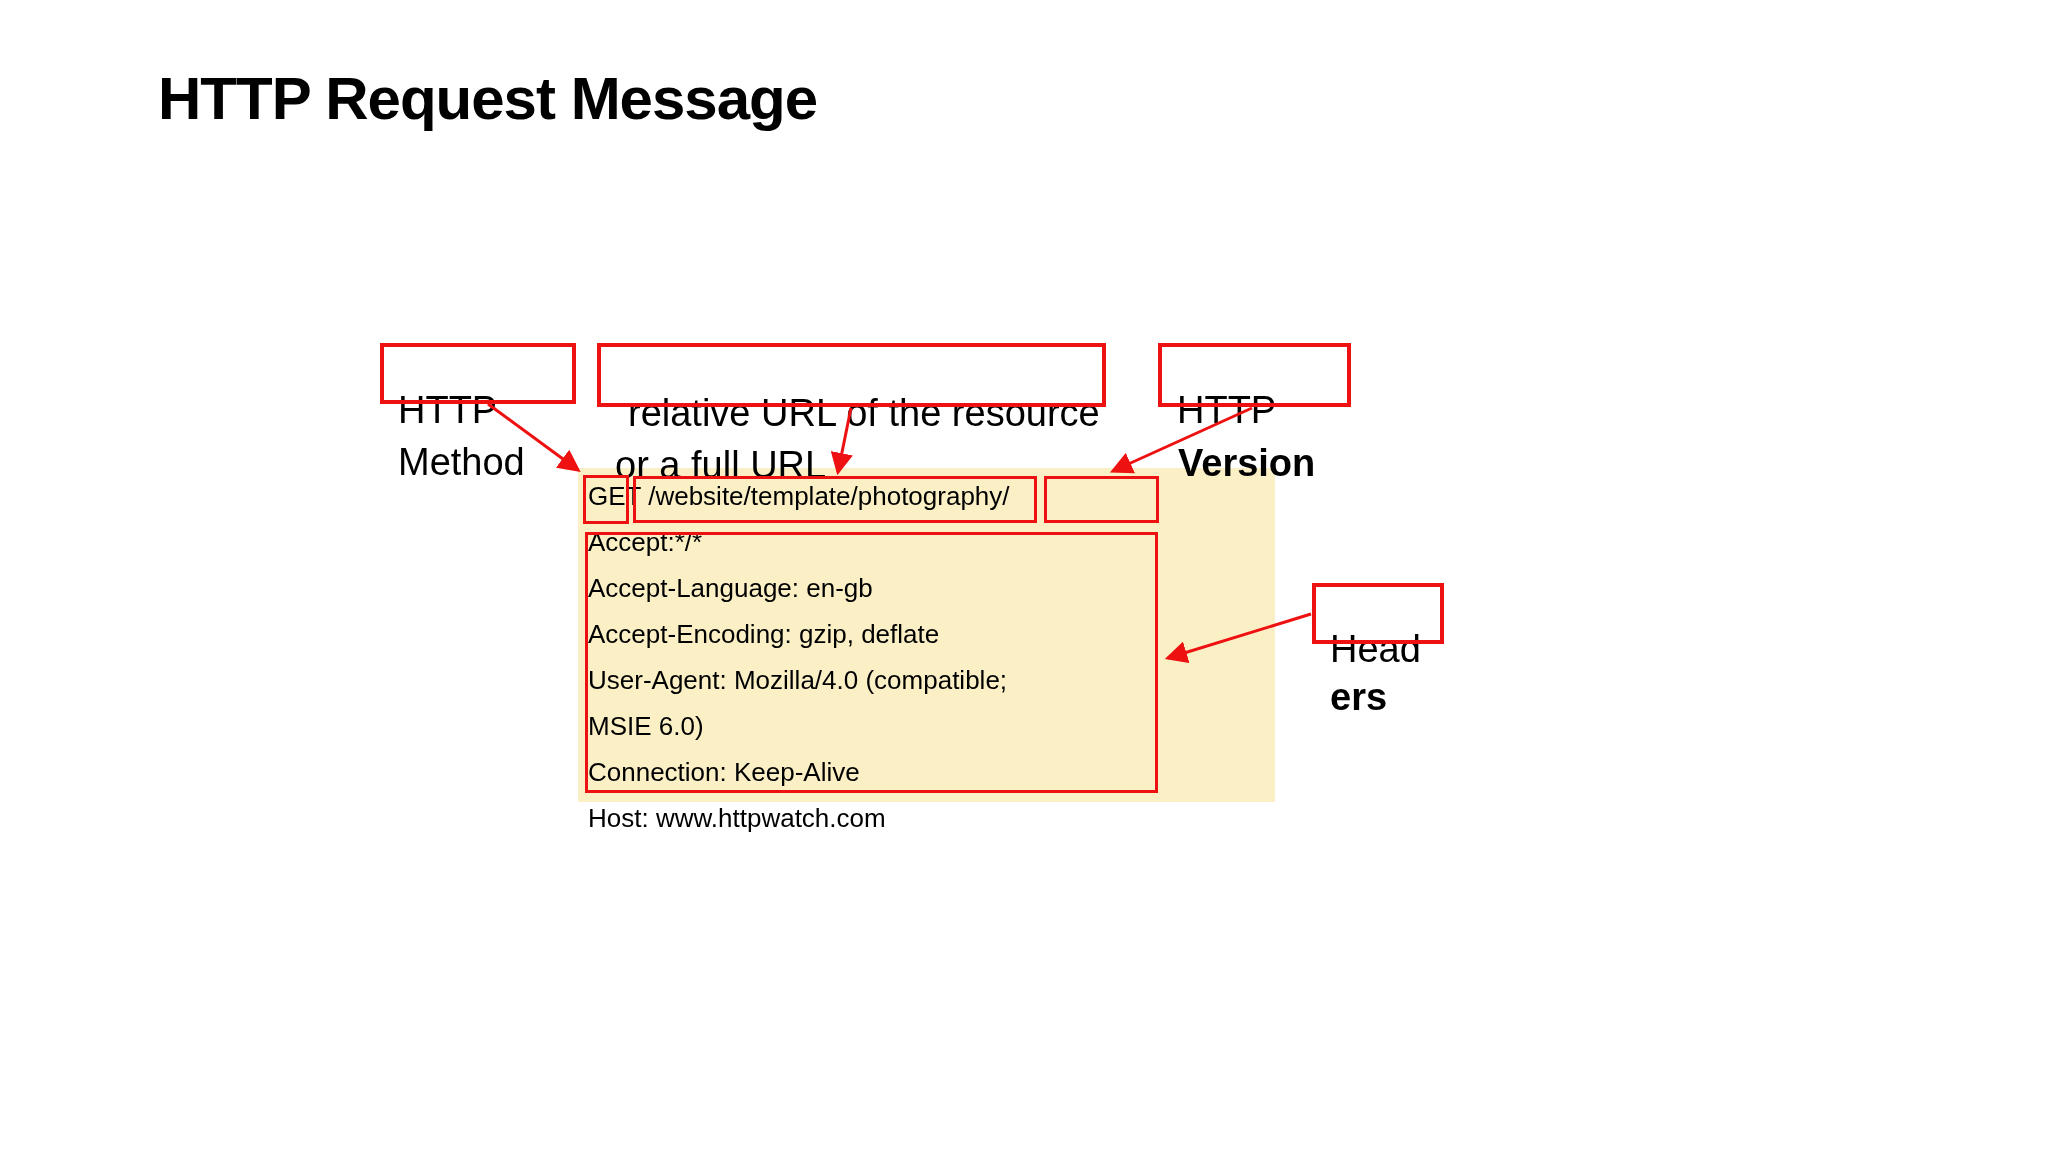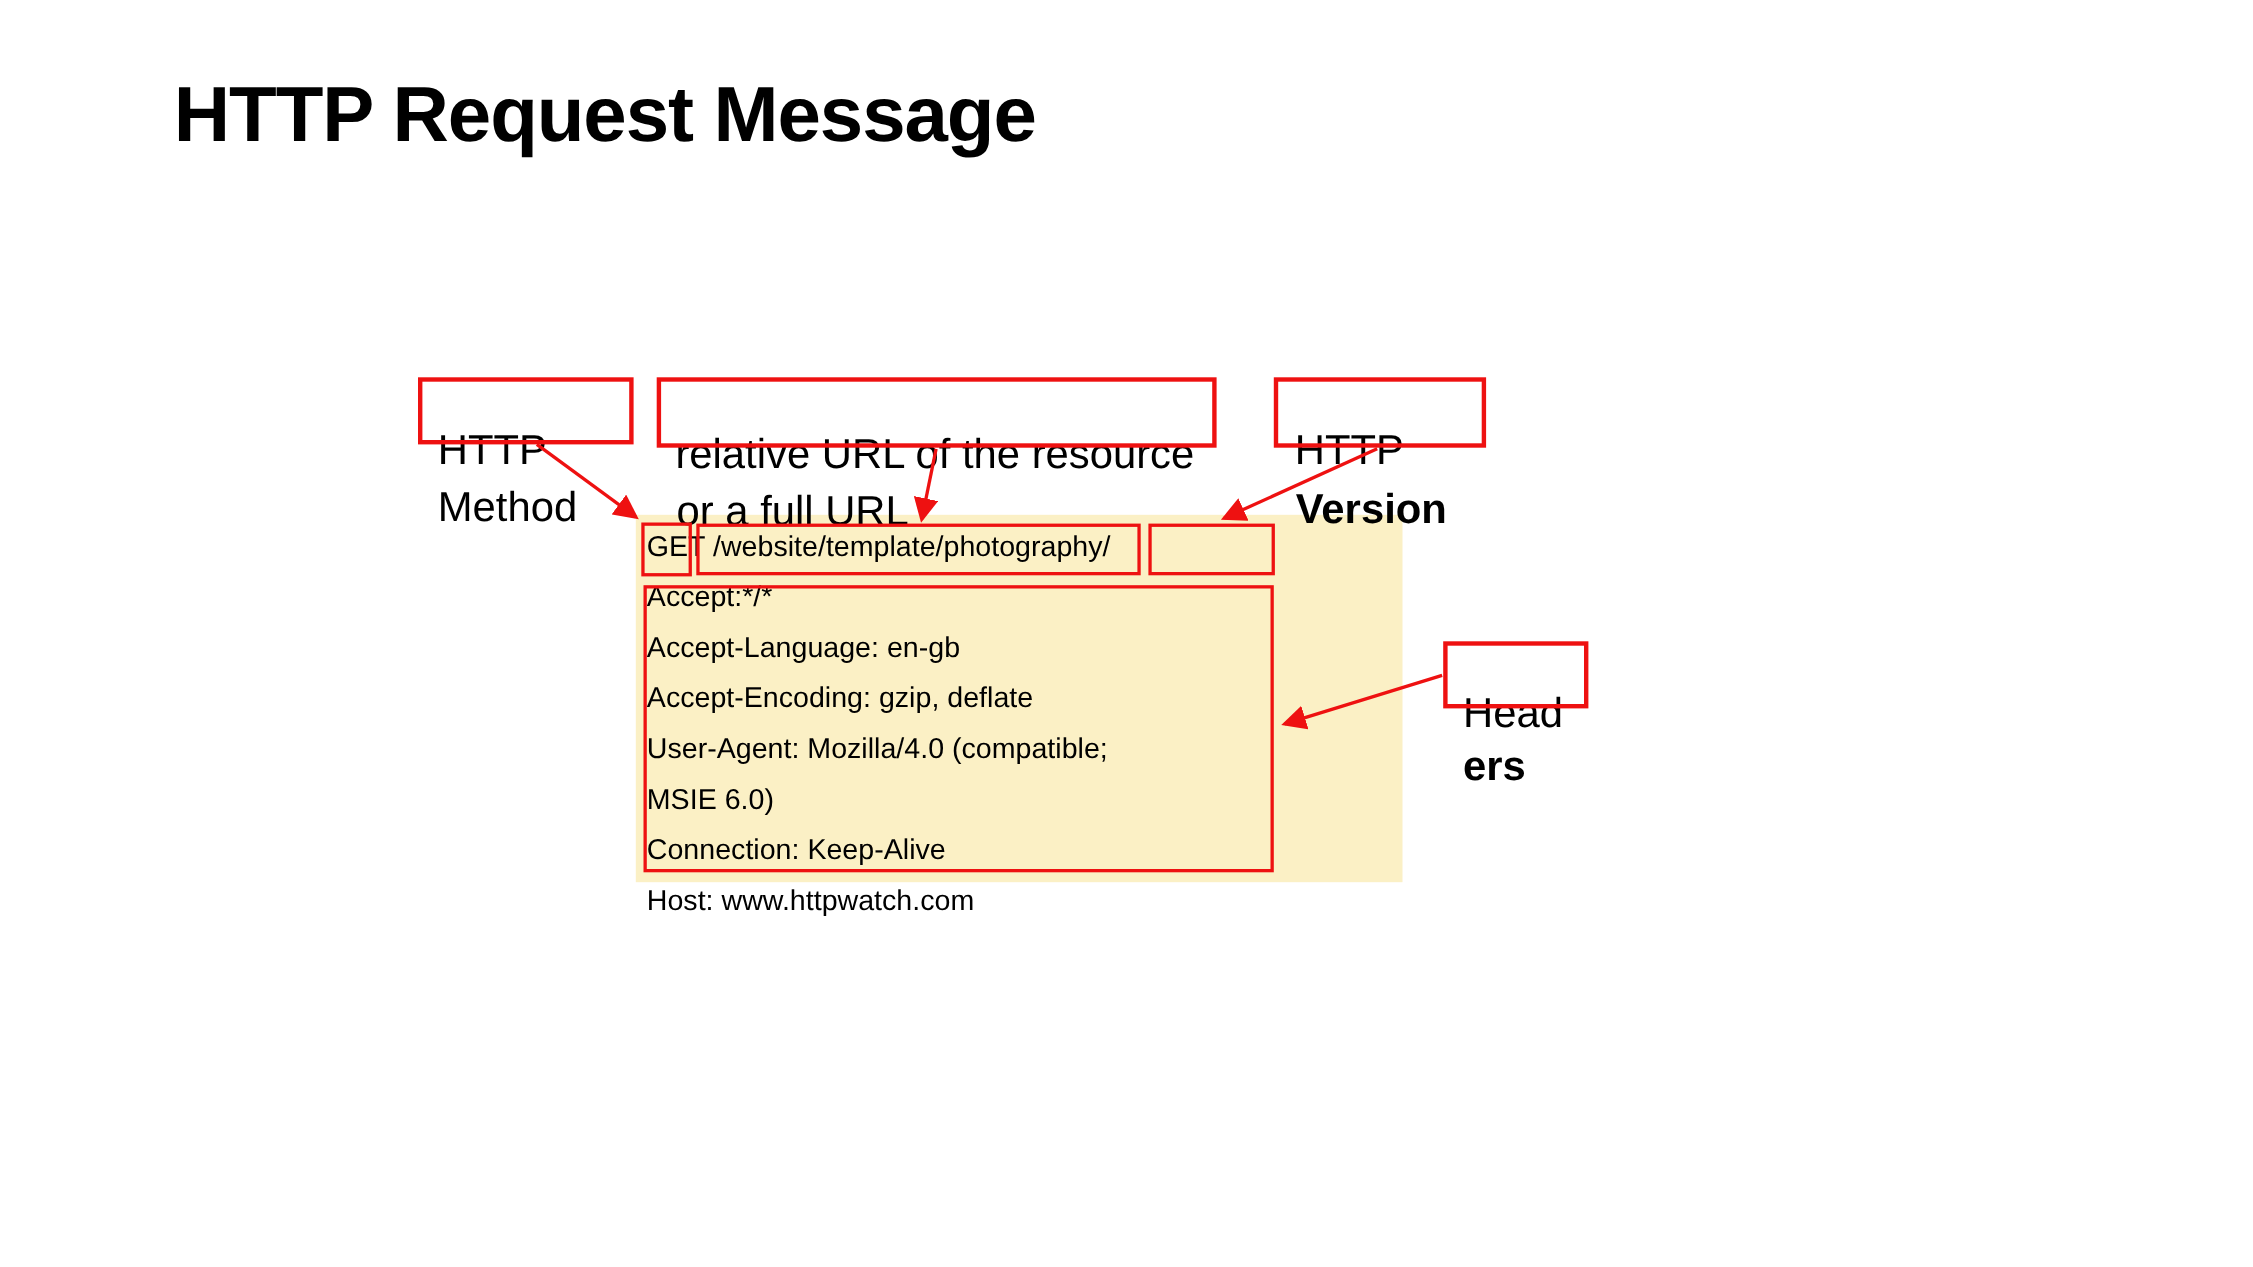--- a/index.html
+++ b/index.html
@@ -19,21 +19,21 @@
     height: 1152px;
     background: var(--bg);
     color: var(--text);
     overflow: hidden;
     font-family: "Liberation Sans", sans-serif;
   }
   .title {
     position: absolute;
     left: 158px;
     top: 64px;
-    font-size: 71px;
+    font-size: 60px;
     font-weight: 700;
     letter-spacing: -1px;
     white-space: nowrap;
   }
   .highlight {
     position: absolute;
     left: 578px;
     top: 468px;
     width: 697px;
     height: 334px;
@@ -66,21 +66,21 @@
   #box-version-label { left: 1158px; top: 343px; width: 193px; height: 64px; border-width: 4px; }
   #box-head-label    { left: 1312px; top: 583px; width: 132px; height: 61px; border-width: 4px; }
   
   #box-get      { left: 583px;  top: 475px; width: 46px;  height: 49px; }
   #box-url-frag { left: 633px;  top: 476px; width: 404px; height: 47px; }
   #box-ver-frag { left: 1044px; top: 476px; width: 115px; height: 47px; }
   #box-headers  { left: 585px;  top: 532px; width: 573px; height: 261px; }
   
   #lbl-method-boxed  { left: 398px;  top: 347px; }
   #lbl-method-rest   { left: 398px;  top: 399px; }
-  #lbl-url-boxed     { left: 614px;  top: 350px; }
+  #lbl-url-boxed     { left: 628px;  top: 350px; }
   #lbl-url-rest      { left: 615px;  top: 402px; }
   #lbl-version-boxed { left: 1177px; top: 347px; }
   #lbl-version-rest  { left: 1178px; top: 400px; font-weight: bold; }
   #lbl-head-boxed    { left: 1330px; top: 586px; }
   #lbl-head-rest     { left: 1330px; top: 634px; font-weight: bold; }
   .arrows {
     position: absolute;
     left: 0; top: 0;
     width: 2048px;
     height: 1152px;

